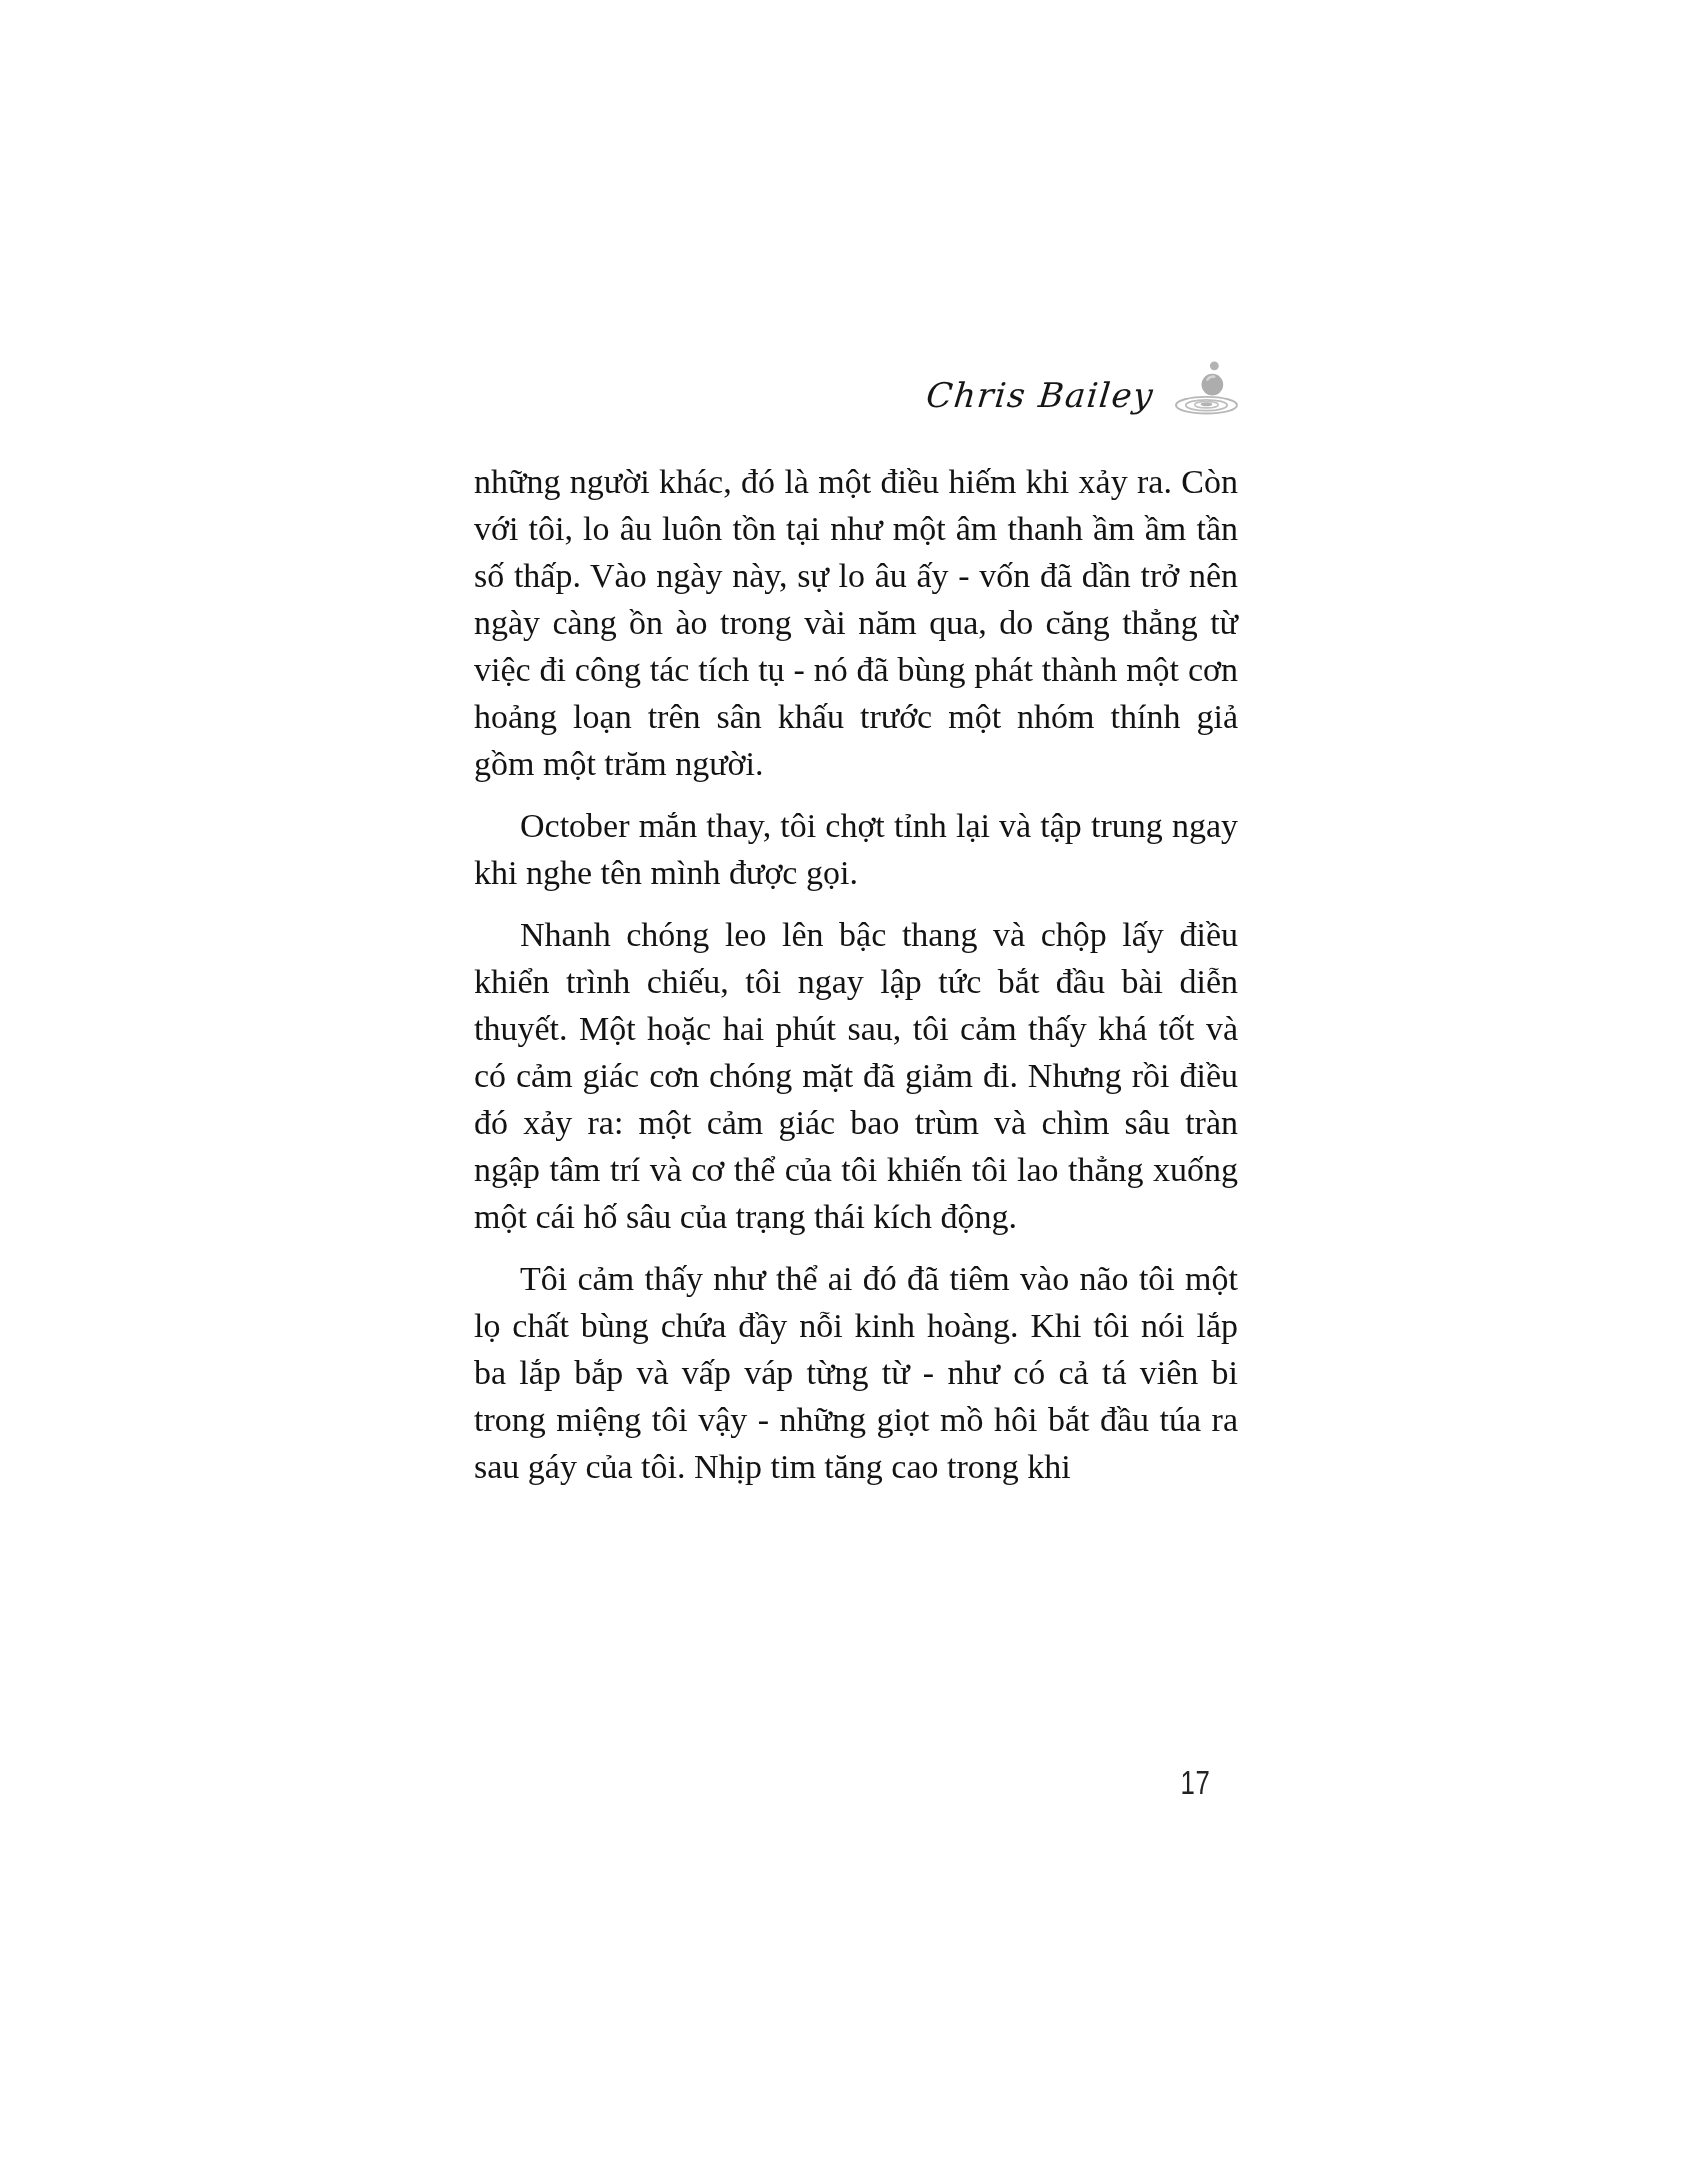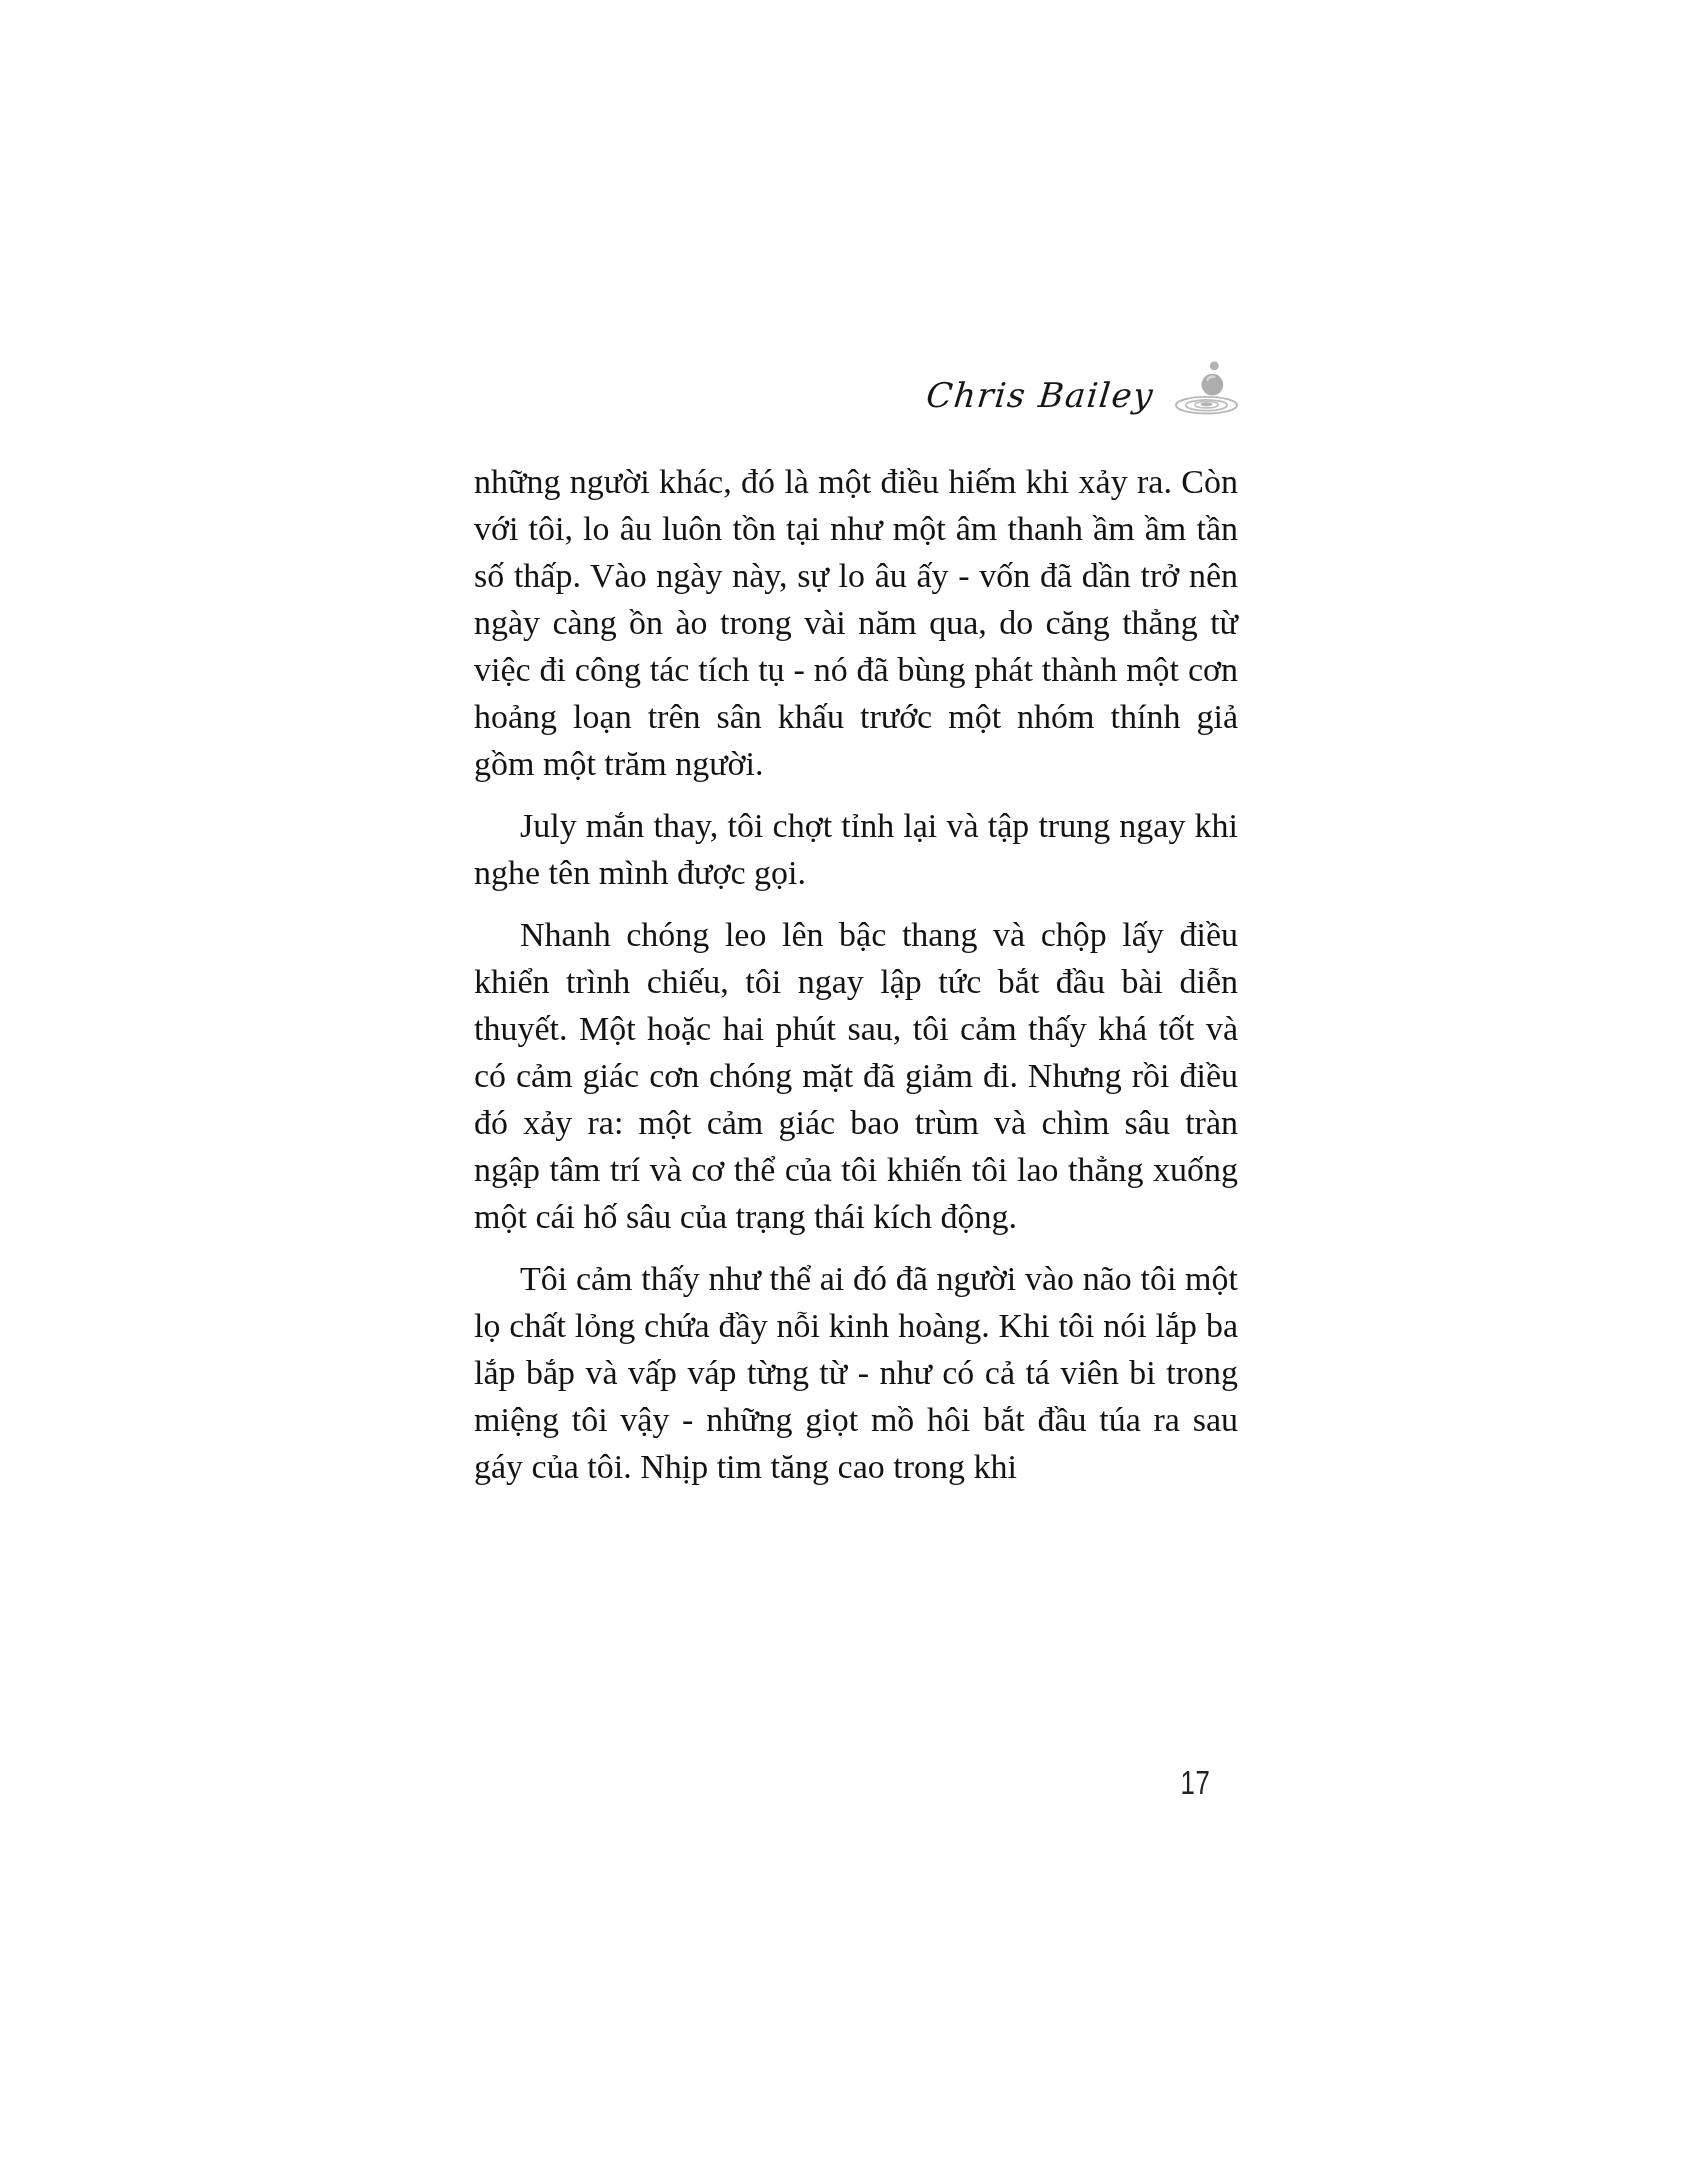--- a/index.html
+++ b/index.html
@@ -84,21 +84,21 @@
         <ellipse cx="37" cy="48" rx="31" ry="8.5" fill="none" stroke="#b8b8b8" stroke-width="2"></ellipse>
         <ellipse cx="37" cy="48" rx="21" ry="5.5" fill="none" stroke="#bdbdbd" stroke-width="1.8"></ellipse>
         <ellipse cx="37" cy="47.5" rx="12" ry="3.2" fill="none" stroke="#c2c2c2" stroke-width="1.6"></ellipse>
         <ellipse cx="37" cy="47" rx="6" ry="2" fill="#b3b3b3"></ellipse>
       </svg>
     </span>
   </div>
 
   <div class="text-block">
     <p class="no-indent">những người khác, đó là một điều hiếm khi xảy ra. Còn với tôi, lo âu luôn tồn tại như một âm thanh ầm ầm tần số thấp. Vào ngày này, sự lo âu ấy - vốn đã dần trở nên ngày càng ồn ào trong vài năm qua, do căng thẳng từ việc đi công tác tích tụ - nó đã bùng phát thành một cơn hoảng loạn trên sân khấu trước một nhóm thính giả gồm một trăm người.</p>
-    <p>July mắn thay, tôi chợt tỉnh lại và tập trung ngay khi nghe tên mình được gọi.</p>
+    <p>October mắn thay, tôi chợt tỉnh lại và tập trung ngay khi nghe tên mình được gọi.</p>
     <p>Nhanh chóng leo lên bậc thang và chộp lấy điều khiển trình chiếu, tôi ngay lập tức bắt đầu bài diễn thuyết. Một hoặc hai phút sau, tôi cảm thấy khá tốt và có cảm giác cơn chóng mặt đã giảm đi. Nhưng rồi điều đó xảy ra: một cảm giác bao trùm và chìm sâu tràn ngập tâm trí và cơ thể của tôi khiến tôi lao thẳng xuống một cái hố sâu của trạng thái kích động.</p>
-    <p>Tôi cảm thấy như thể ai đó đã người vào não tôi một lọ chất lỏng chứa đầy nỗi kinh hoàng. Khi tôi nói lắp ba lắp bắp và vấp váp từng từ - như có cả tá viên bi trong miệng tôi vậy - những giọt mồ hôi bắt đầu túa ra sau gáy của tôi. Nhịp tim tăng cao trong khi</p>
+    <p>Tôi cảm thấy như thể ai đó đã tiêm vào não tôi một lọ chất bùng chứa đầy nỗi kinh hoàng. Khi tôi nói lắp ba lắp bắp và vấp váp từng từ - như có cả tá viên bi trong miệng tôi vậy - những giọt mồ hôi bắt đầu túa ra sau gáy của tôi. Nhịp tim tăng cao trong khi</p>
   </div>
 
   <div class="page-number">17</div>
 
 </div>
 
 
 </body></html>

